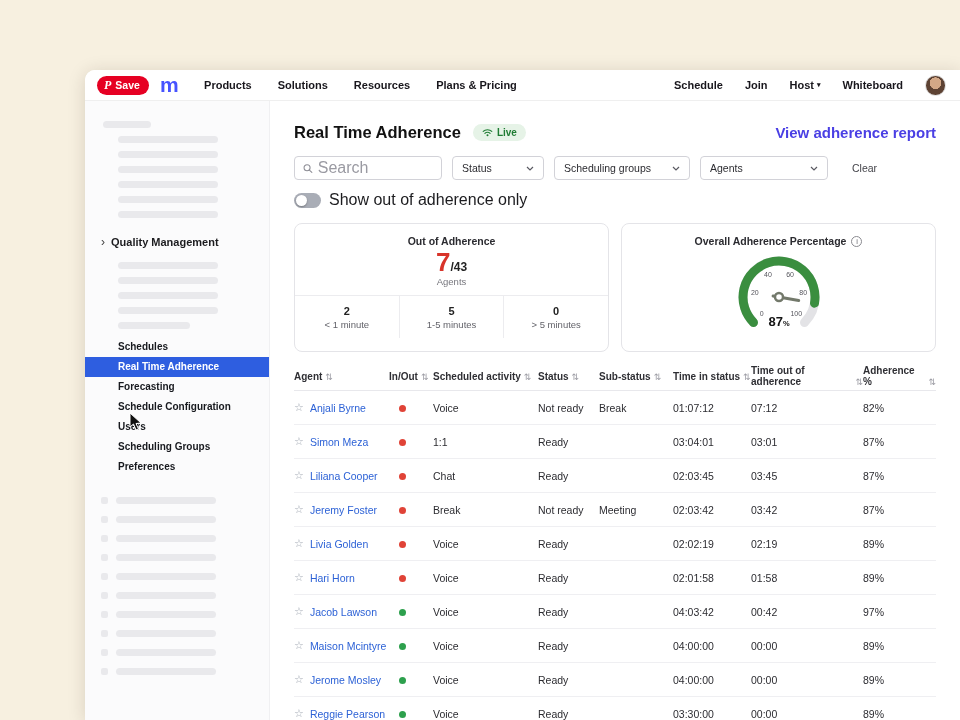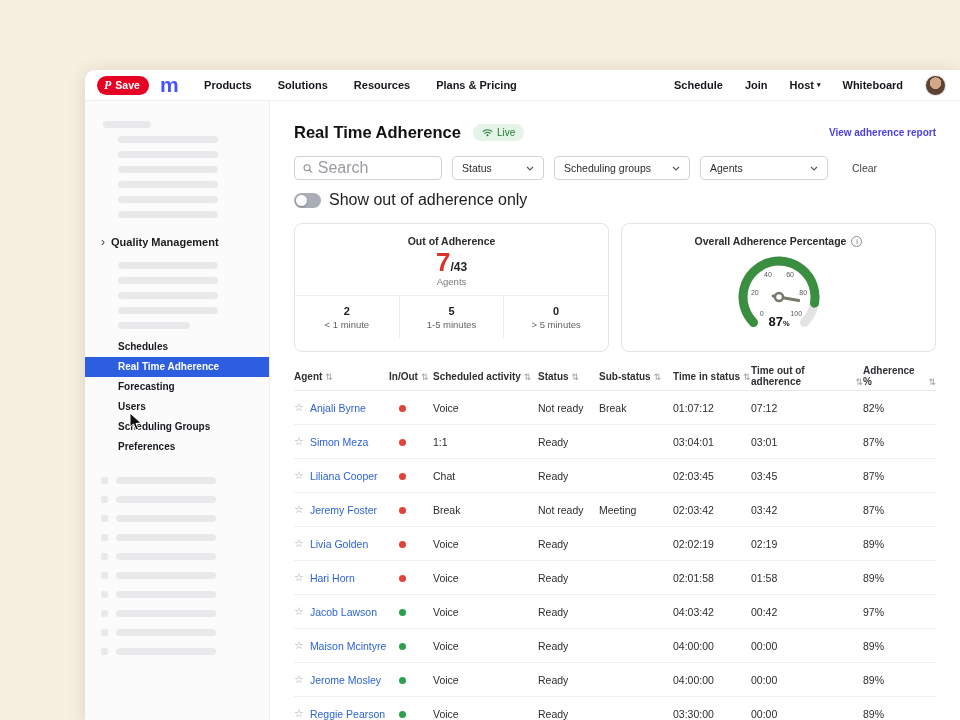--- a/index.html
+++ b/index.html
@@ -42,22 +42,22 @@
   .skel-rows { margin-top: 14px; }
   .skel-row { display: flex; align-items: center; gap: 8px; padding-left: 16px; height: 19px; }
   .skel-sq { width: 7px; height: 7px; border-radius: 2px; background: #e9e9ec; flex: 0 0 7px; }
   .skel-row .skel-bar { margin: 0; width: 100px; }
 
   
   .main { flex: 1; padding: 22px 24px 0 24px; overflow: hidden; }
   .header-row { display: flex; align-items: center; }
   .page-title { font-size: 16.5px; font-weight: 700; color: #121212; }
   .live-badge { margin-left: 12px; display: inline-flex; align-items: center; gap: 4px; background: #e6f3e7; color: #1f7c33;
-                font-size: 10px; font-weight: 400; border-radius: 10px; padding: 3px 9px; }
-  .report-link { margin-left: auto; font-size: 10px; font-weight: 600; color: #4a3fe4; cursor: pointer; }
+                font-size: 10px; font-weight: 700; border-radius: 10px; padding: 3px 9px; }
+  .report-link { margin-left: auto; font-size: 15px; font-weight: 600; color: #4a3fe4; cursor: pointer; }
 
   .filters { display: flex; align-items: center; gap: 10px; margin-top: 14px; }
   .search-box { display: flex; align-items: center; gap: 5px; border: 1px solid #d2d2d8; border-radius: 4px; height: 24px; padding: 0 8px; width: 148px; background: #fff; }
   .search-box input { border: none; outline: none; font-size: 16px; font-family: inherit; width: 100%; color: #333; }
   .search-box input::placeholder { color: #9a9aa2; }
   .select { display: flex; align-items: center; justify-content: space-between; border: 1px solid #d2d2d8; border-radius: 4px;
             height: 24px; padding: 0 9px; font-size: 10.5px; color: #2c2c31; cursor: pointer; background: #fff; }
   .sel-status { width: 92px; } .sel-groups { width: 136px; } .sel-agents { width: 128px; }
   .clear-btn { font-size: 10.5px; color: #44444a; margin-left: 14px; cursor: pointer; }
 
@@ -147,20 +147,21 @@
           <div class="skel-bar" style="width: 100px;"></div>
           <div class="skel-bar" style="width: 100px;"></div>
           <div class="skel-bar" style="width: 100px;"></div>
           <div class="skel-bar" style="width: 100px;"></div>
           <div class="skel-bar" style="width: 72px;"></div>
         </div>
       <nav class="side-nav">
           <div class="side-item">Schedules</div>
           <div class="side-item selected">Real Time Adherence</div>
           <div class="side-item">Forecasting</div>
+          <div class="side-item">Schedule Configuration</div>
           <div class="side-item">Users</div>
           <div class="side-item">Scheduling Groups</div>
           <div class="side-item">Preferences</div>
         </nav>
       <div class="skel-rows">
           <div class="skel-row">
             <div class="skel-sq"></div>
             <div class="skel-bar" style="width: 100px;"></div>
           </div>
           <div class="skel-row">

